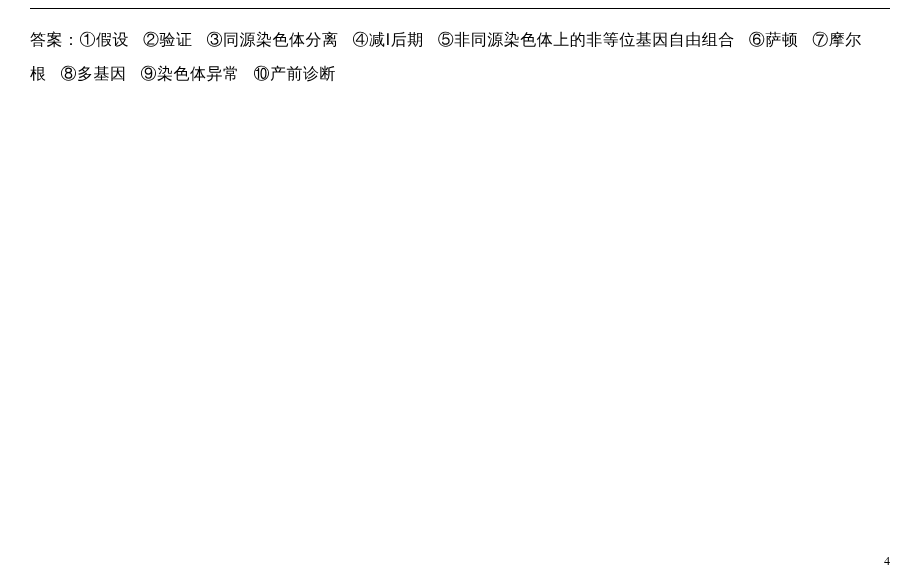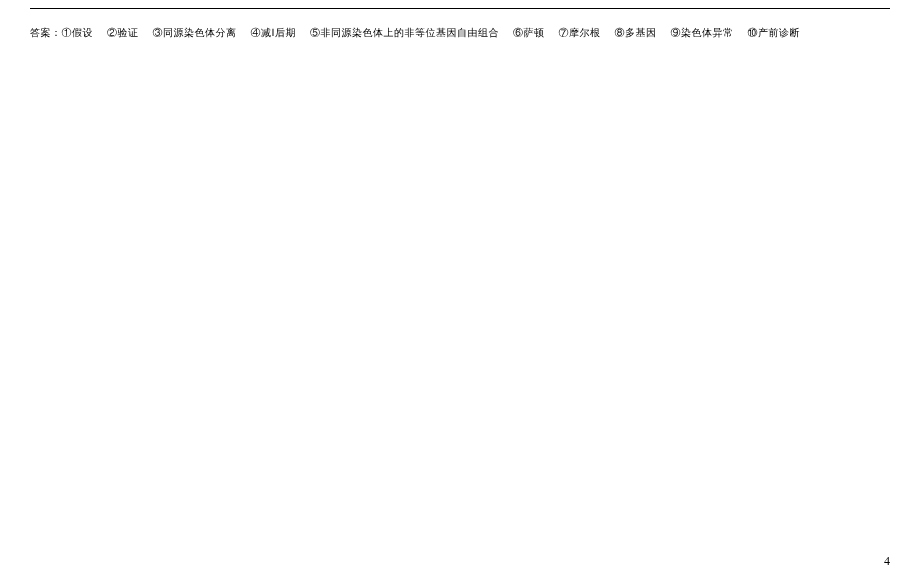--- a/index.html
+++ b/index.html
@@ -14,25 +14,24 @@
       font-family: "SimSun", "宋体", serif;
       padding: 0 30px;
       position: relative;
     }
     .top-line {
       border-top: 1px solid #000;
       margin-top: 8px;
     }
     .answer-content {
       margin-top: 14px;
-      font-size: 10px;
+      font-size: 16px;
       line-height: 2.1;
       color: #000;
       letter-spacing: 0.5px;
-      font-family: Liberation Mono, monospace;
     }
     .answer-label {
       display: inline;
     }
     .answer-item {
       display: inline;
       margin-right: 14px;
     }
     .page-number {
       position: absolute;

